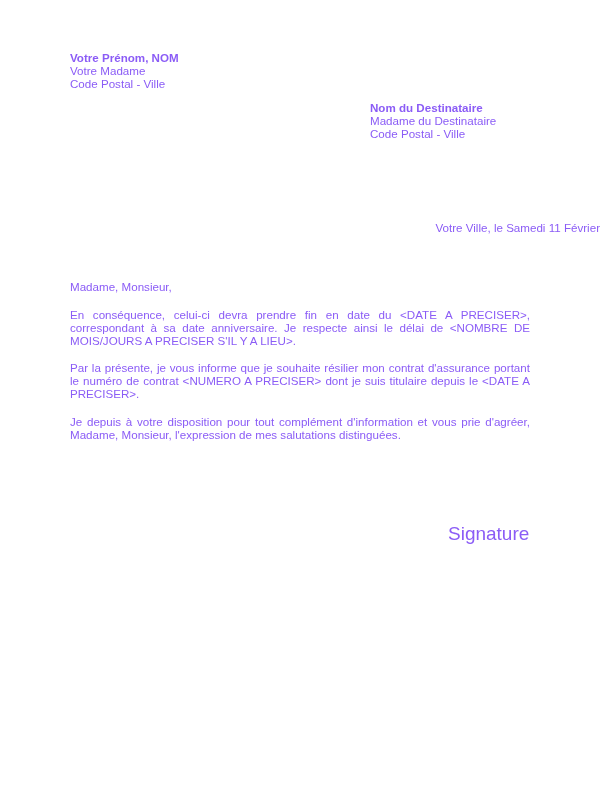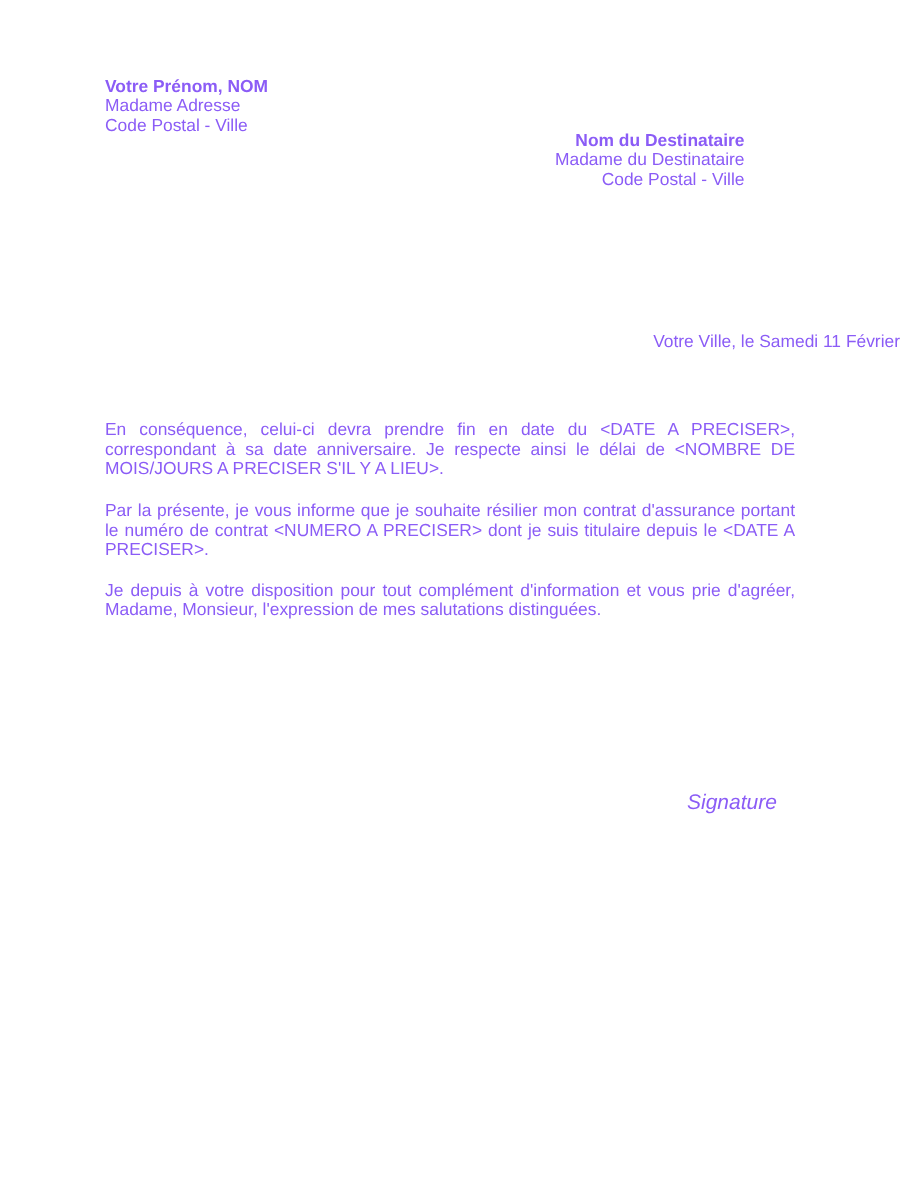--- a/index.html
+++ b/index.html
@@ -16,21 +16,21 @@
     color: #8b5cf6;
     overflow: hidden;
   }
   .address-block {
     position: absolute;
     font-size: 11.6px;
     line-height: 13px;
     white-space: nowrap;
   }
   .sender-block { left: 70px; top: 51px; }
-  .recipient-block { left: 370px; top: 87px; text-align: right; }
+  .recipient-block { left: 370px; top: 101px; }
   .addr-name { font-weight: bold; }
 
   .date-line {
     position: absolute;
     top: 221px;
     left: 16px;
     right: 0;
     text-align: right;
     font-size: 11.6px;
     line-height: 13px;
@@ -47,47 +47,47 @@
   .body-block p {
     margin: 0 0 14.5px 0;
     text-align: justify;
   }
   .salutation {
     text-align: left;
   }
 
   .signature {
     position: absolute;
-    left: 458px;
+    left: 448px;
     top: 524px;
-    font-style: italic;
-    font-size: 14px;
+    font-size: 19px;
     line-height: 20px;
   }
 </style>
 </head>
 <body>
 
 <div class="page">
 
   <div class="address-block sender-block">
     <div class="addr-name">Votre Prénom, NOM</div>
-    <div>Madame Adresse</div>
+    <div>Votre Madame</div>
     <div>Code Postal - Ville</div>
   </div>
 
   <div class="address-block recipient-block">
     <div class="addr-name">Nom du Destinataire</div>
     <div>Madame du Destinataire</div>
     <div>Code Postal - Ville</div>
   </div>
 
   <div class="date-line">Votre Ville, le Samedi 11 Février</div>
 
   <div class="body-block">
+    <p class="salutation">Madame, Monsieur,</p>
     <p>En conséquence, celui-ci devra prendre fin en date du &lt;DATE A PRECISER&gt;, correspondant à sa date anniversaire. Je respecte ainsi le délai de &lt;NOMBRE DE MOIS/JOURS A PRECISER S'IL Y A LIEU&gt;.</p>
     <p>Par la présente, je vous informe que je souhaite résilier mon contrat d'assurance portant le numéro de contrat &lt;NUMERO A PRECISER&gt; dont je suis titulaire depuis le &lt;DATE A PRECISER&gt;.</p>
     <p>Je depuis à votre disposition pour tout complément d'information et vous prie d'agréer, Madame, Monsieur, l'expression de mes salutations distinguées.</p>
   </div>
 
   <div class="signature">Signature</div>
 
 </div>
 
 </body></html>

